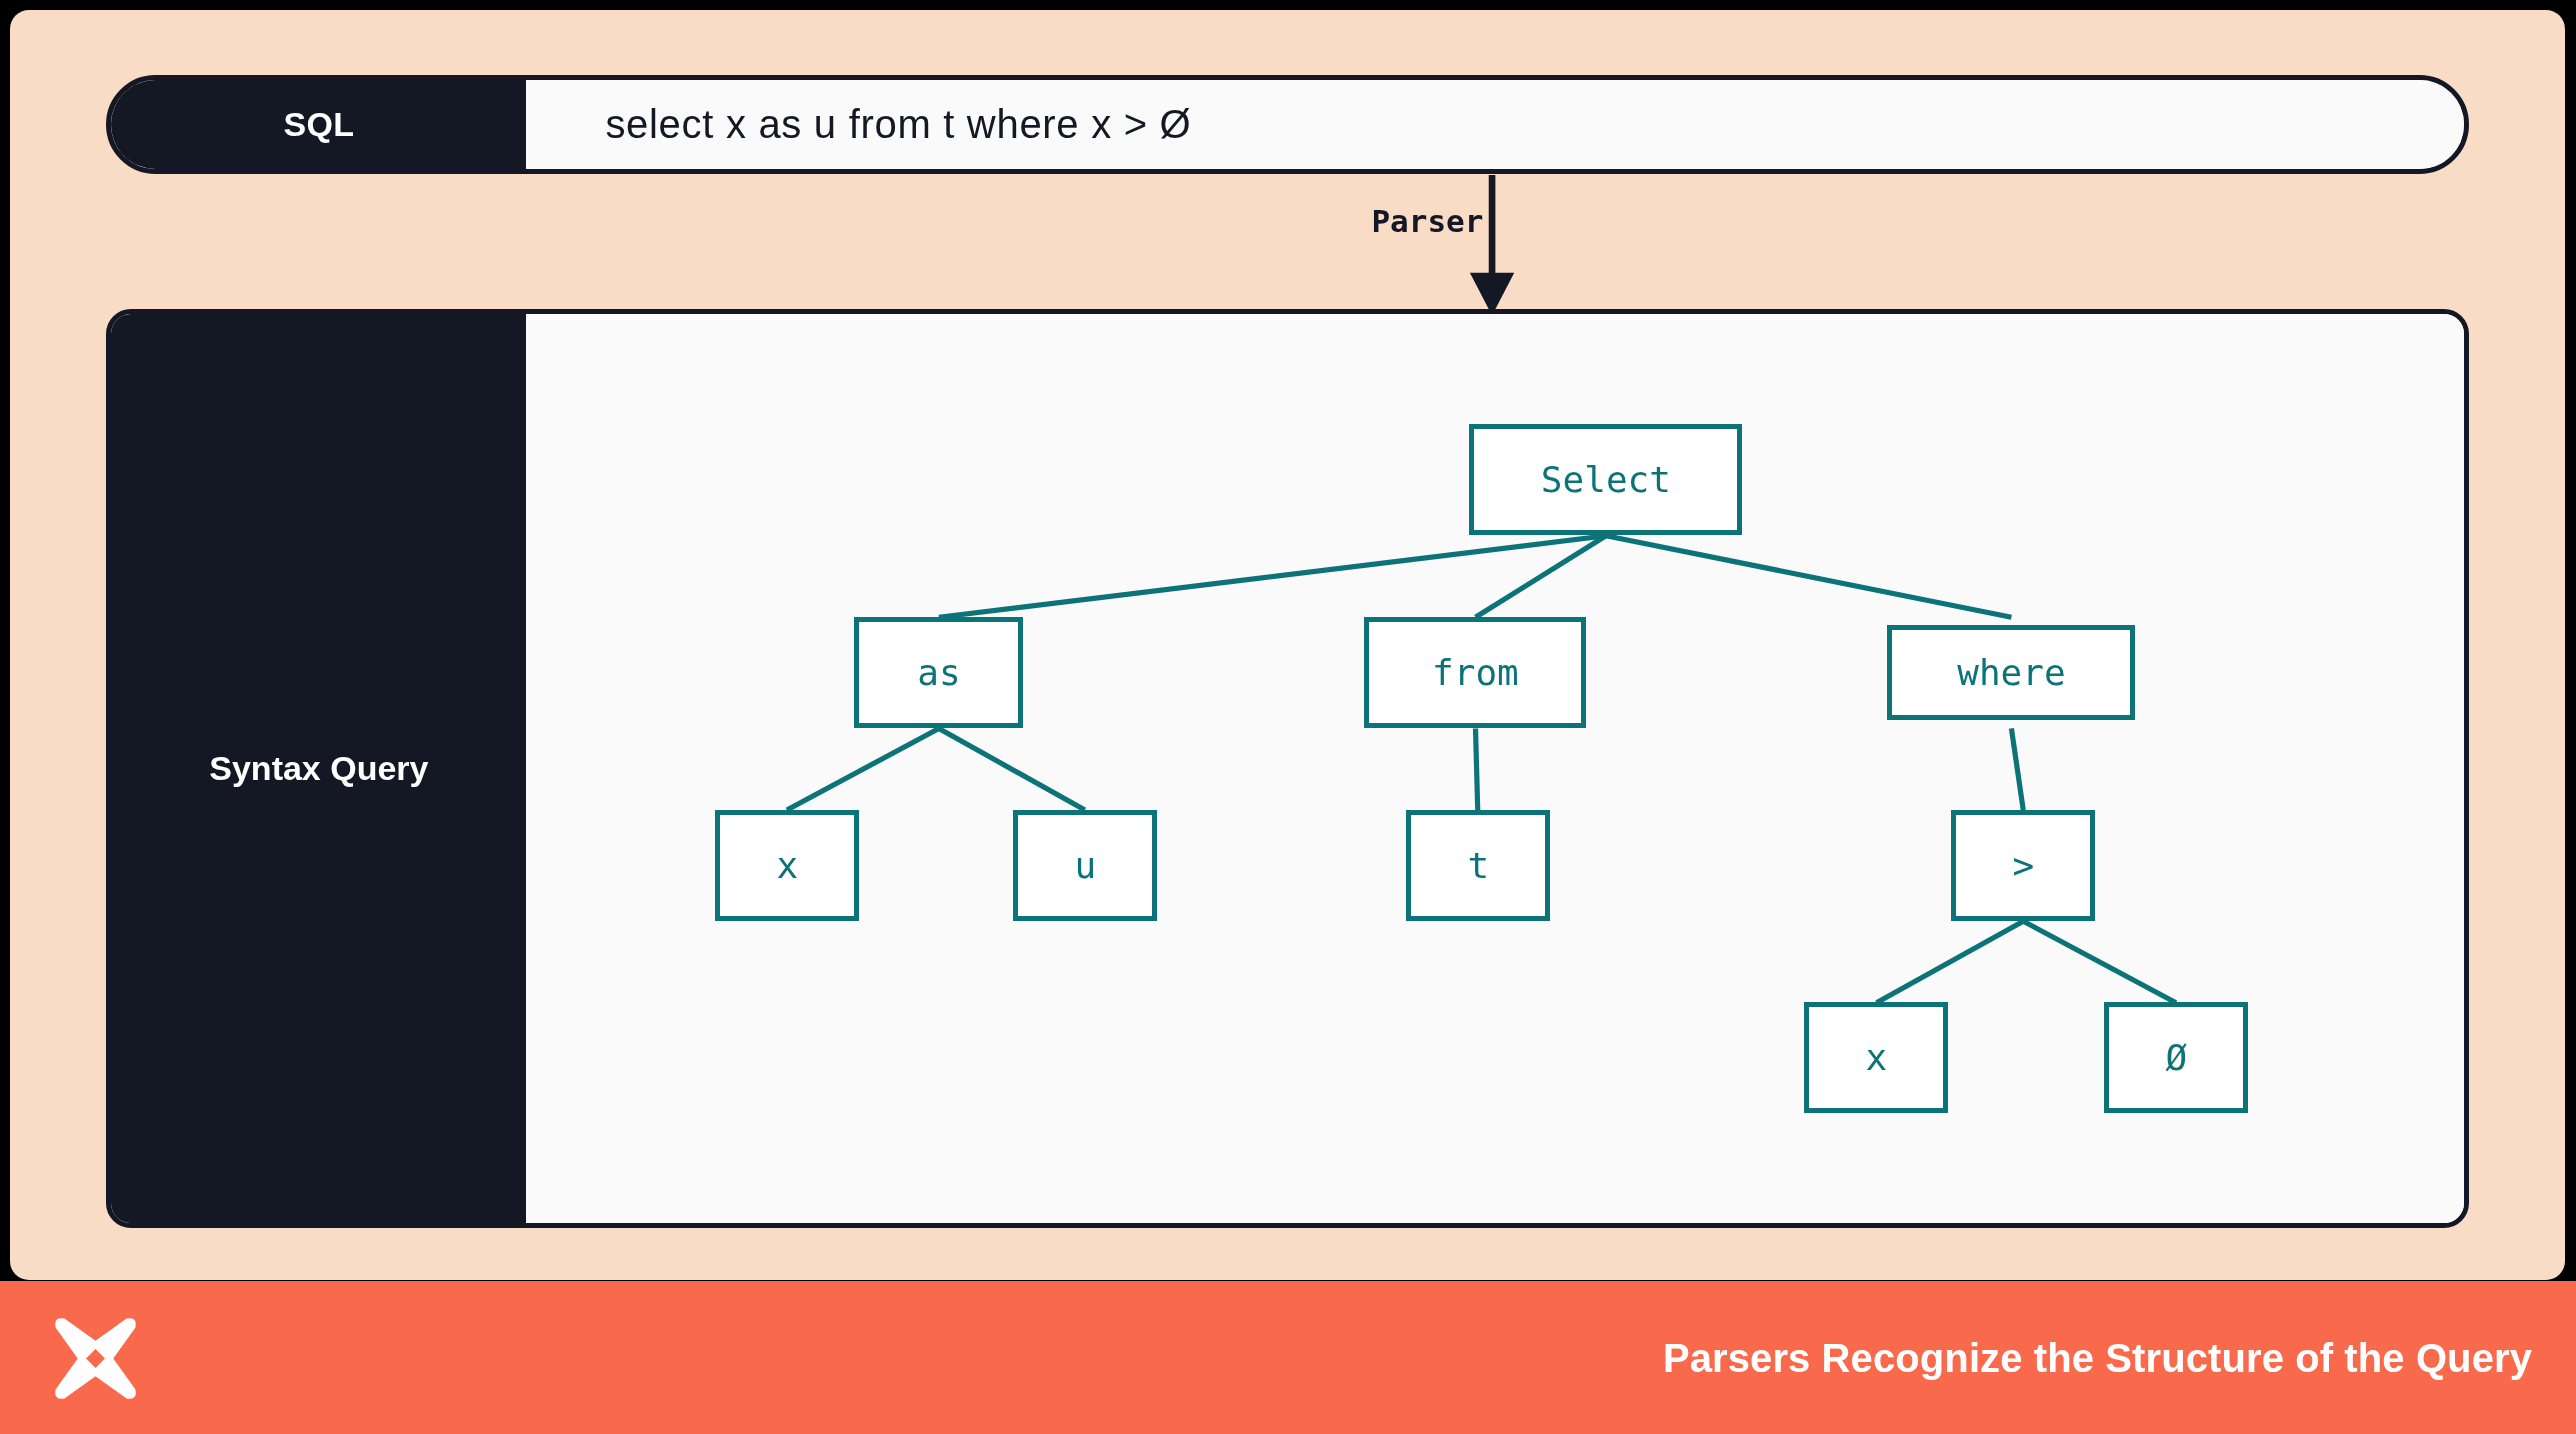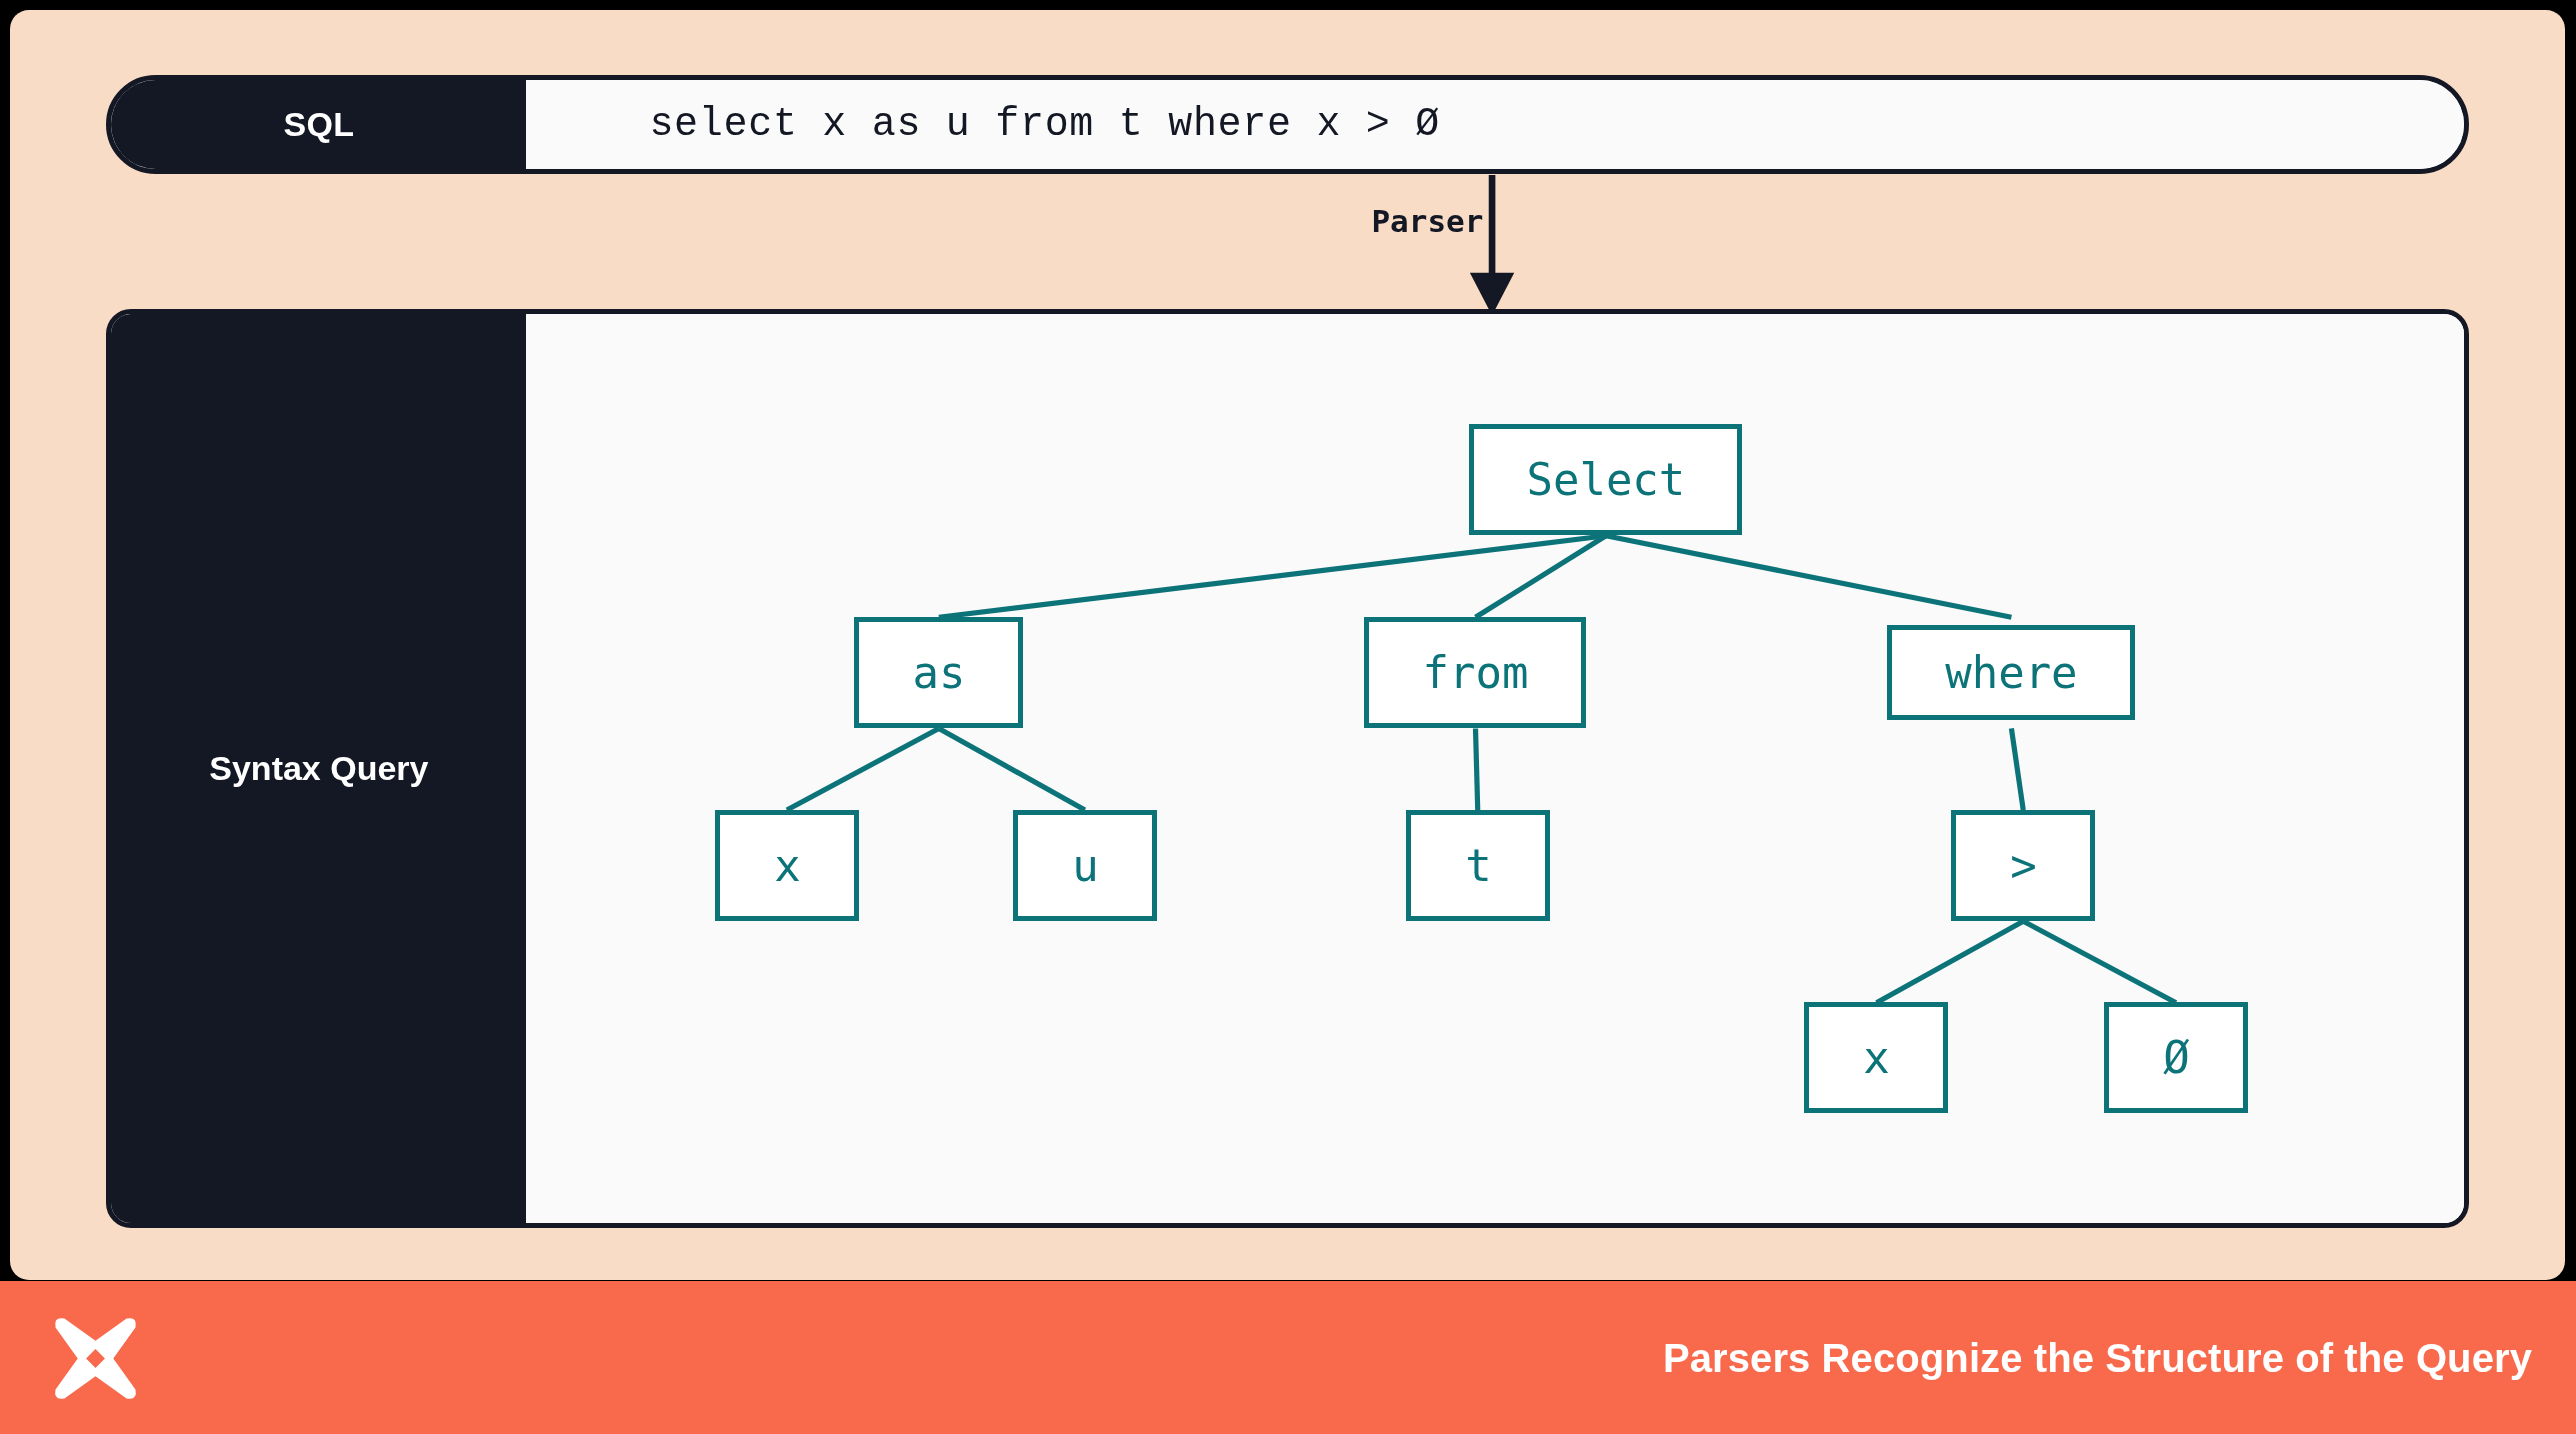--- a/index.html
+++ b/index.html
@@ -62,26 +62,25 @@
     flex: 0 0 auto;
   }
   #sql-value-wrap {
     flex: 1 1 auto;
     display: flex;
     align-items: center;
     padding-left: 79px;
     background: #fafafa;
   }
   #sql-value {
-    font-family: Liberation Mono, monospace;
+    font-family: Liberation Sans, sans-serif;
     font-size: 40px;
     color: #141824;
     letter-spacing: 0.7px;
     white-space: pre;
-    margin-left: 44px;
   }
 
   
   #arrow-group {
     position: absolute;
     left: 1260px;
     top: 165px;
     width: 311px;
     height: 142px;
   }
@@ -138,21 +137,21 @@
   }
   .node-box {
     position: absolute;
     border: 5.2px solid #0c7379;
     background: #ffffff;
     box-sizing: border-box;
     display: flex;
     align-items: center;
     justify-content: center;
     font-family: "DejaVu Sans Mono", monospace;
-    font-size: 44px;
+    font-size: 36px;
     color: #0c7379;
     white-space: pre;
     text-align: right;
   }
 
   
   #footer {
     position: absolute;
     left: 0;
     bottom: 0;

